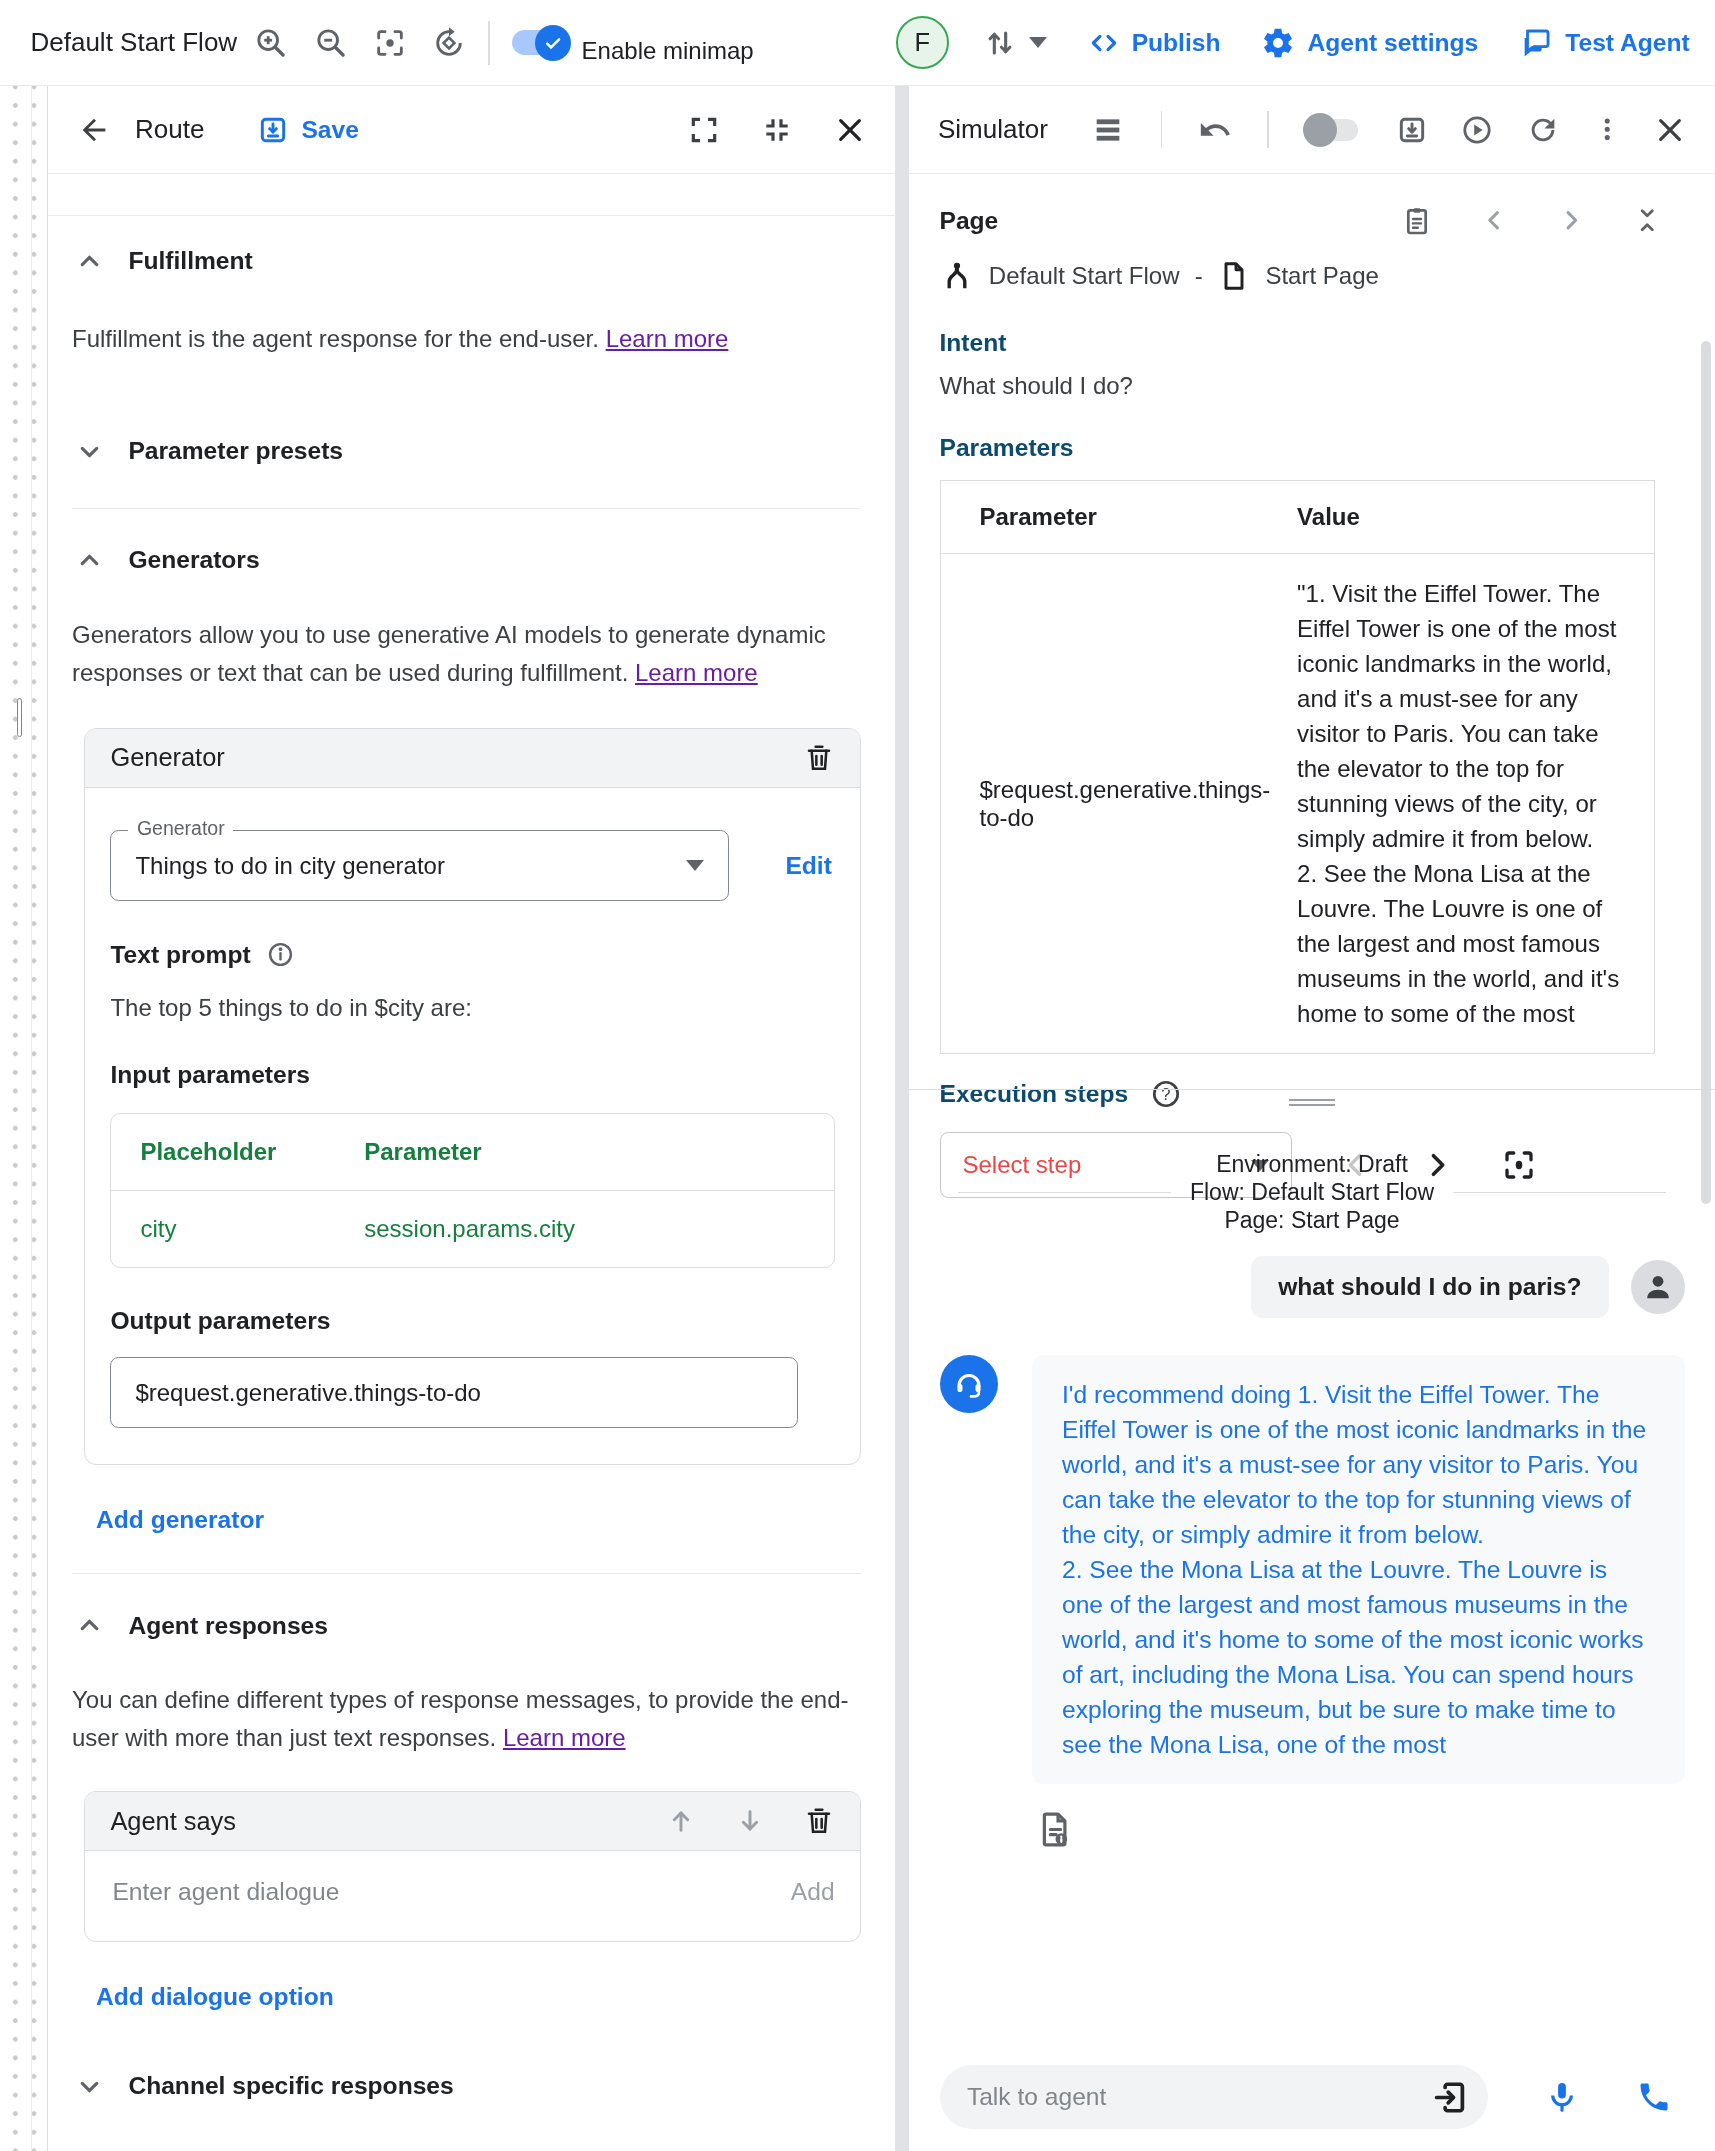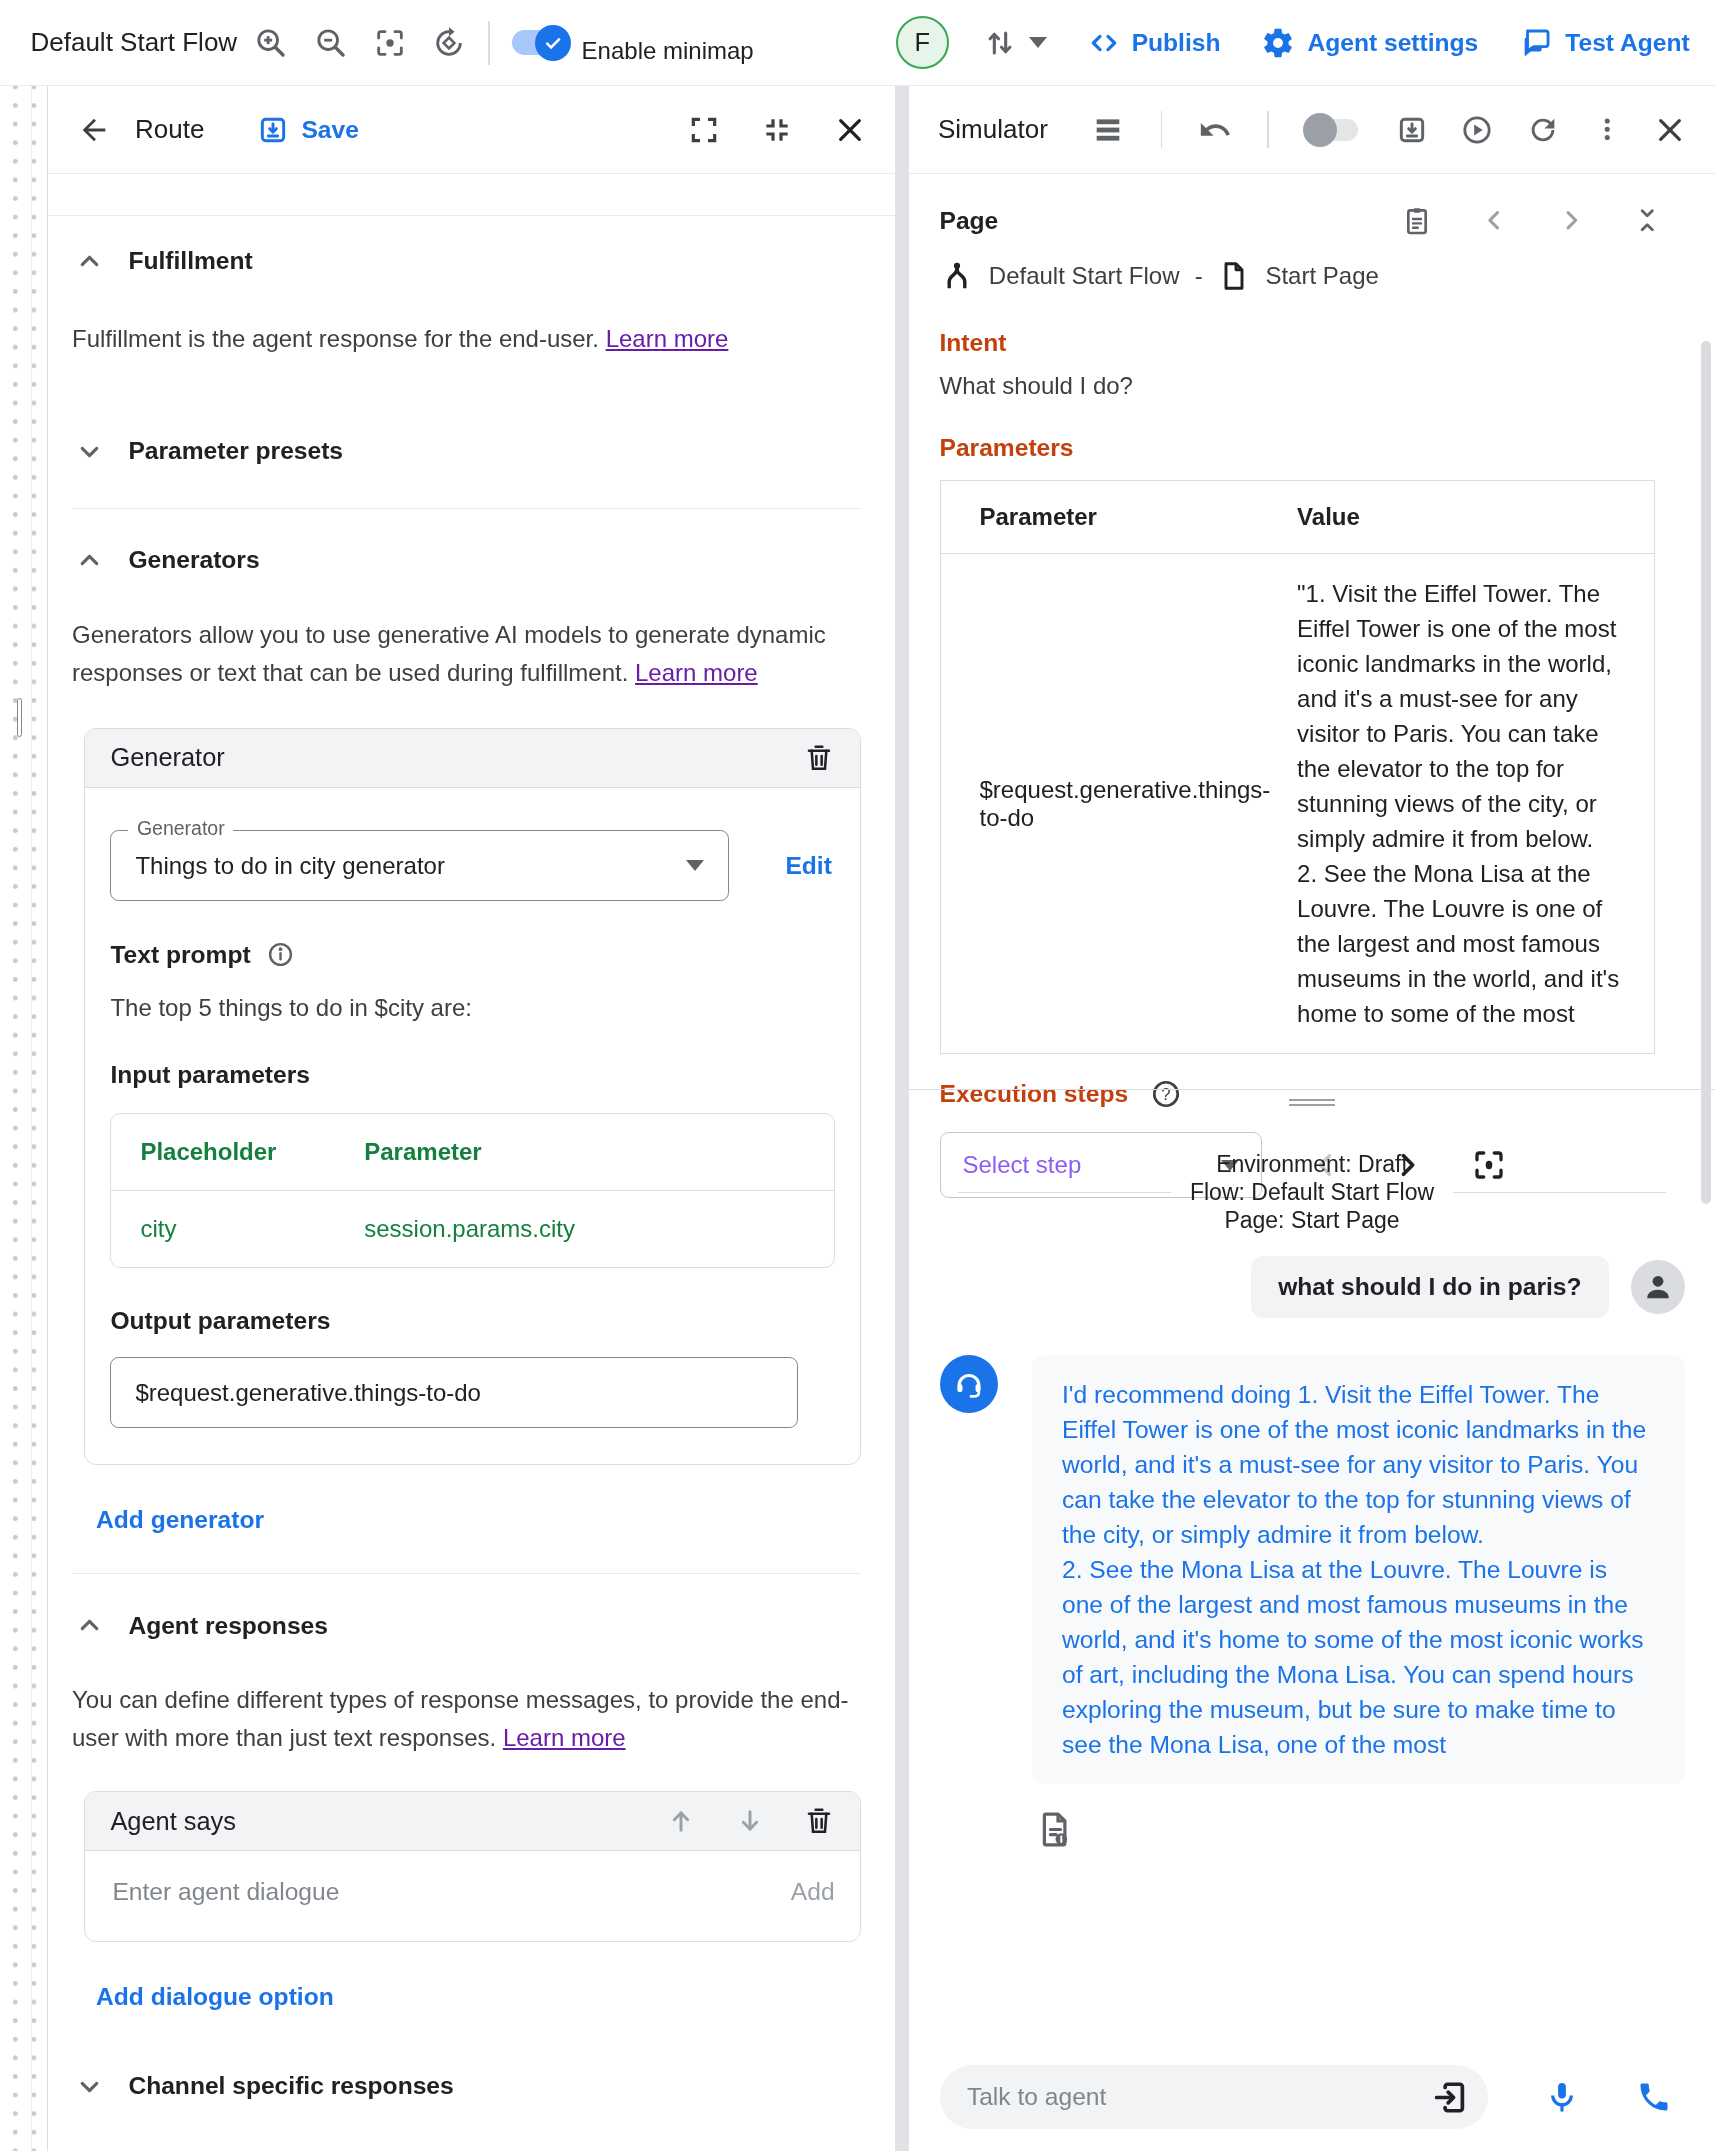--- a/index.html
+++ b/index.html
@@ -104,34 +104,34 @@
   .sim-title { font-size:26px; color:#202124; margin-right:auto; }
   .sim-hicons { display:flex; align-items:center; gap:32px; }
   .toggle-off { width:49px; height:22px; border-radius:11px; background:#e4e5e7; position:relative; flex:none; margin:0 5.1px; }
   .toggle-off .knob { position:absolute; left:-6.8px; top:-6px; width:34px; height:34px; border-radius:50%; background:#9aa0a6; }
 
   .sim-top { position:relative; padding:0 30.5px; }
   .page-row { display:flex; align-items:center; margin-top:30.5px; }
   .page-lbl { font-size:24.6px; font-weight:700; color:#202124; }
   .page-icons { margin-left:auto; display:flex; align-items:center; gap:46px; padding-right:22px; }
   .flow-row { display:flex; align-items:center; gap:15.3px; margin-top:22px; color:#3c4043; }
-  .sim-lbl { font-size:24.6px; font-weight:700; color:#c2410c; margin-top:36px; }
+  .sim-lbl { font-size:24.6px; font-weight:700; color:#0c4a6e; margin-top:36px; }
   .sim-val { margin-top:15.3px; color:#3c4043; }
 
   .stable { border:1.7px solid #dadce0; margin-top:18.6px; width:96%; }
   .stable .trow { display:grid; grid-template-columns:50% 50%; }
   .stable .thead { border-bottom:1.7px solid #dadce0; }
   .stable .cell { padding:22px 34px 22px 39px; color:#202124; }
   .stable .thead .cell { font-weight:700; }
   .stable .pcell { display:flex; align-items:center; word-break:break-word; padding-right:0; }
   .stable .vcell { line-height:35px; padding-left:0; }
 
   .exec-row { display:flex; align-items:center; gap:22px; margin-top:24px; }
   .step-row { display:flex; align-items:center; margin-top:22px; gap:47px; }
-  .step-select { border:1.7px solid #c4c7c5; border-radius:8.5px; width:322px; height:66px; display:flex; align-items:center; padding:0 22px; color:#8b5cf6; cursor:pointer; }
+  .step-select { border:1.7px solid #c4c7c5; border-radius:8.5px; width:352px; height:66px; display:flex; align-items:center; padding:0 22px; color:#ef4444; cursor:pointer; }
 
   .sim-scroll { position:absolute; right:4.2px; top:136px; height:863px; width:10.2px; background:#dadce0; border-radius:5.1px; }
 
   .chat { position:absolute; left:0; right:0; top:1003px; bottom:0; border-top:1.7px solid #dadce0; }
   .drag { width:46px; height:7.6px; border-top:2.5px solid #9aa0a6; border-bottom:2.5px solid #9aa0a6; margin:8.5px auto 0; }
   .env { margin-top:44px; text-align:center; color:#202124; font-size:23px; line-height:28px; }
   .flow-line { display:flex; align-items:center; padding:0 30.5px; }
   .flow-line::before, .flow-line::after { content:""; flex:1; height:0.8px; background:#dadce0; margin:0 18.6px; }
   .msgs { padding:0 30.5px; }
   .user-row { display:flex; justify-content:flex-end; align-items:center; gap:22px; margin-top:22px; }

